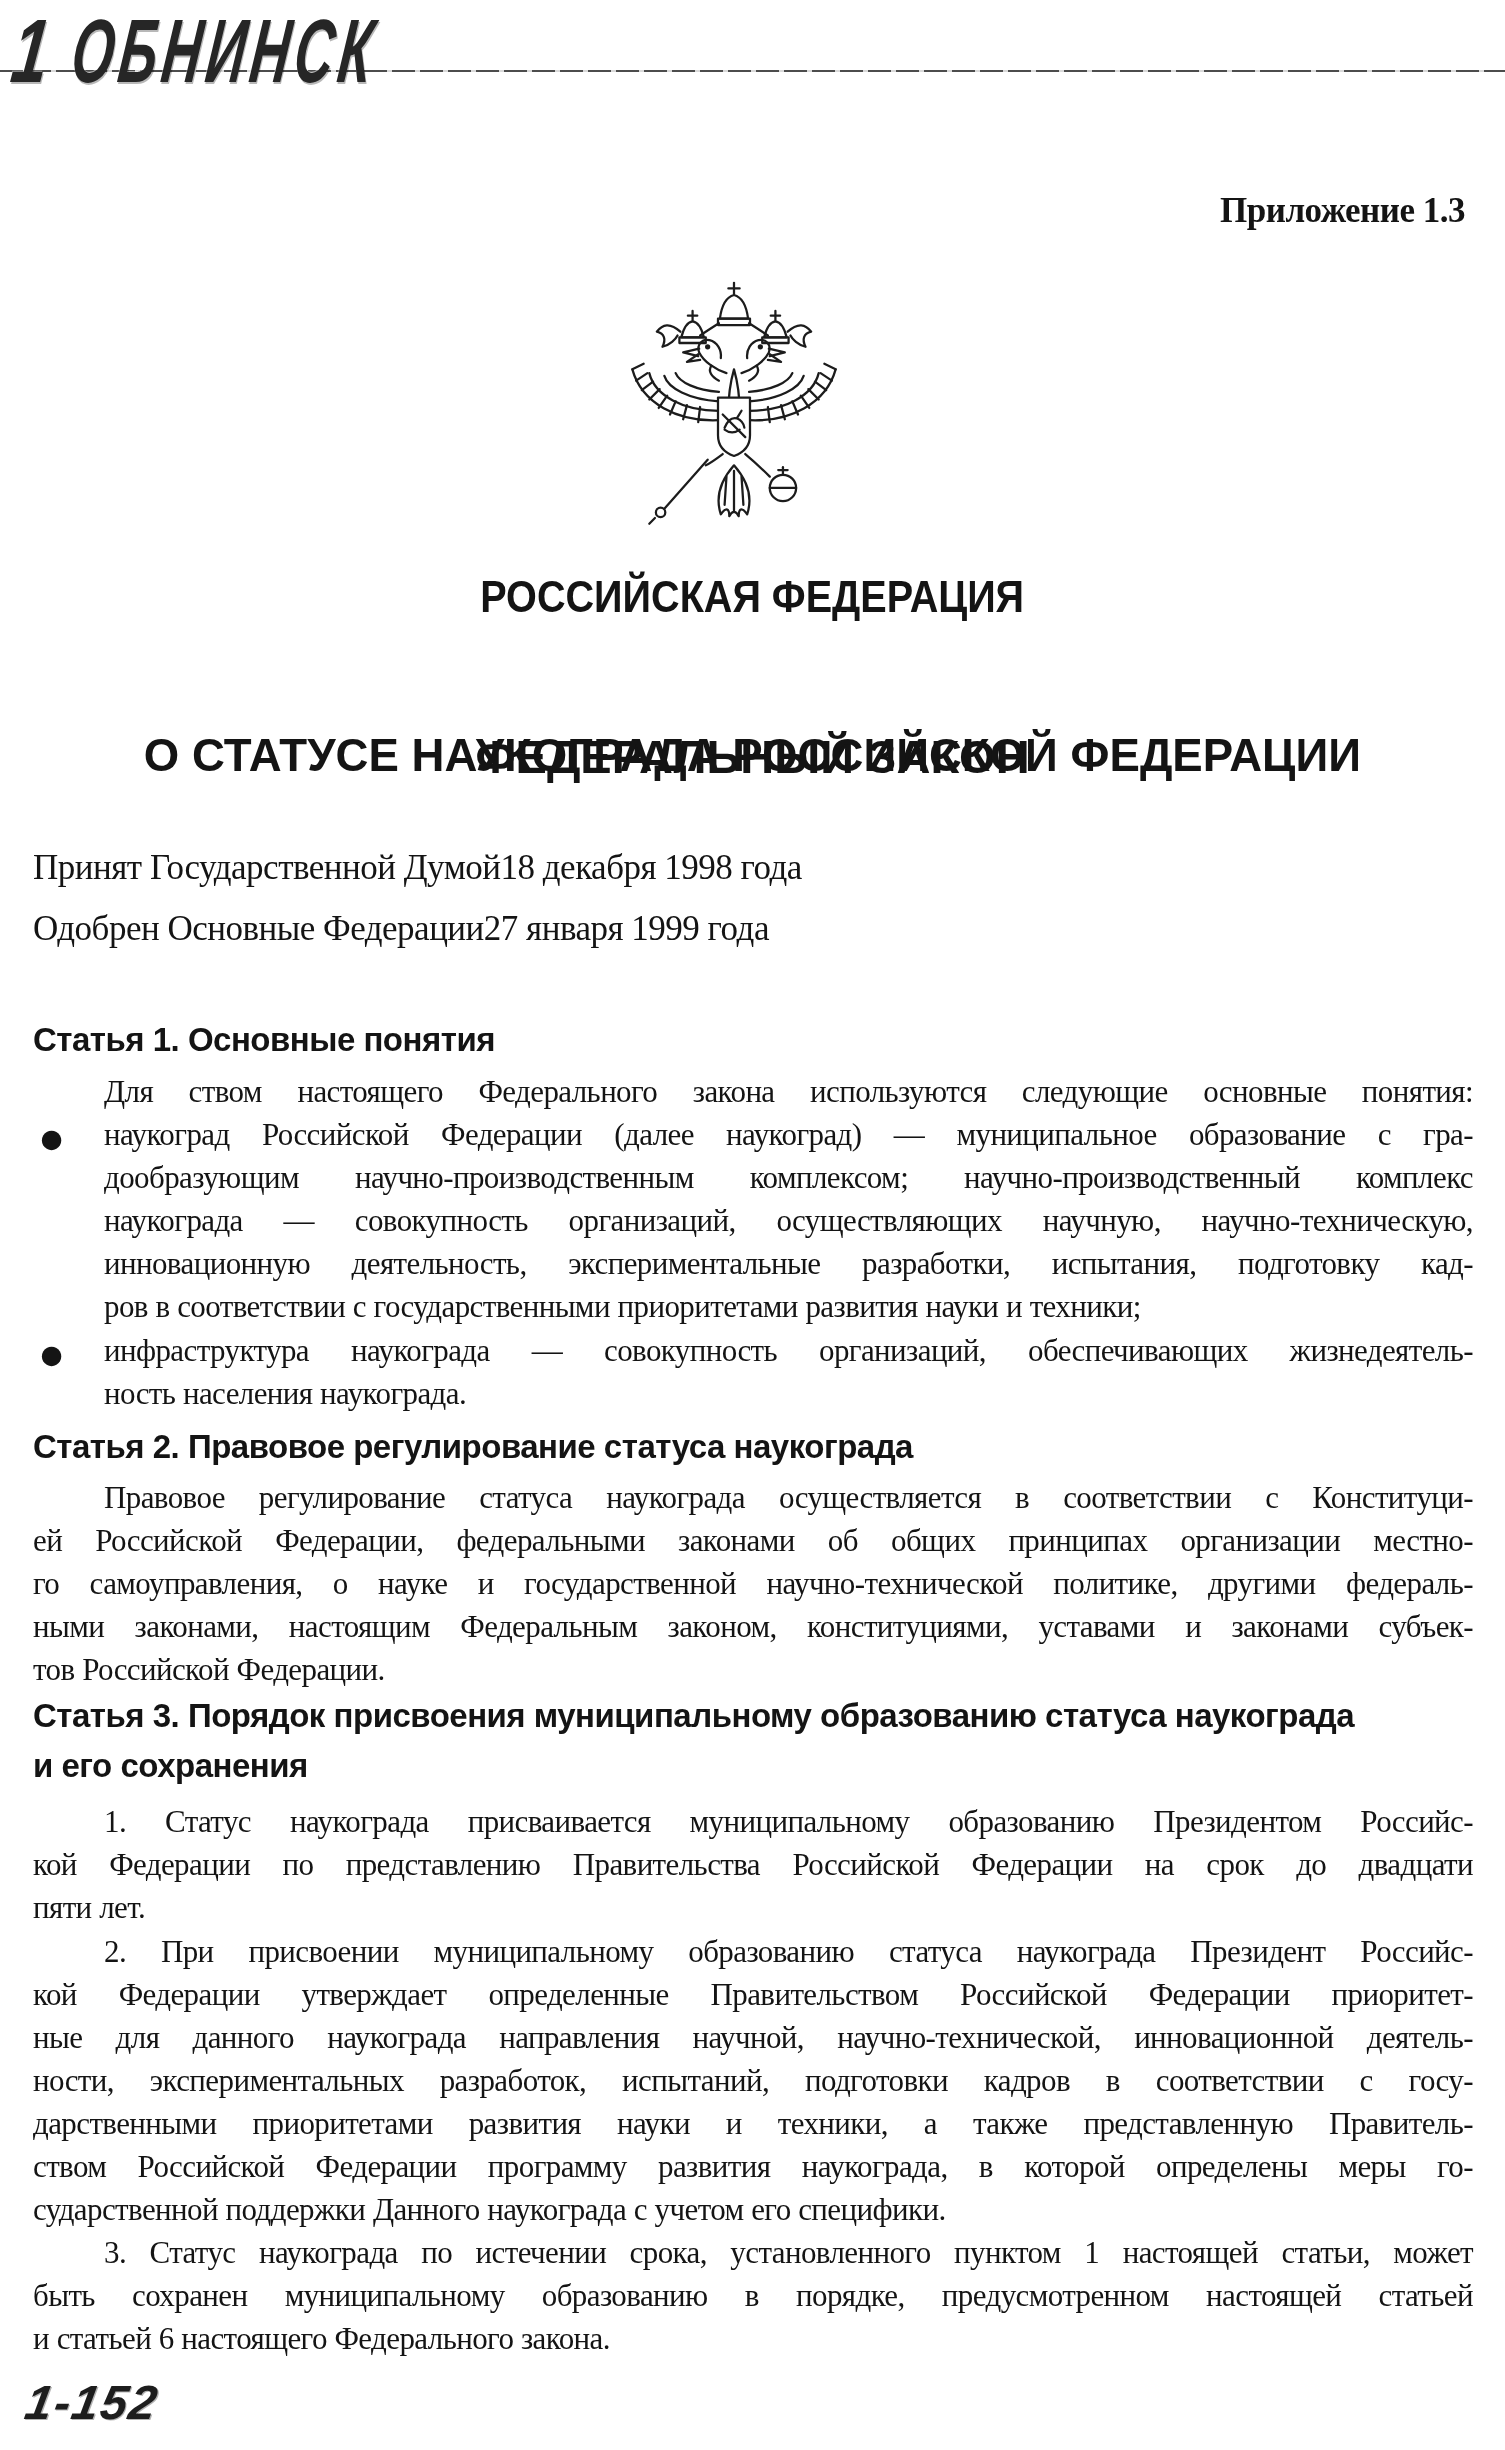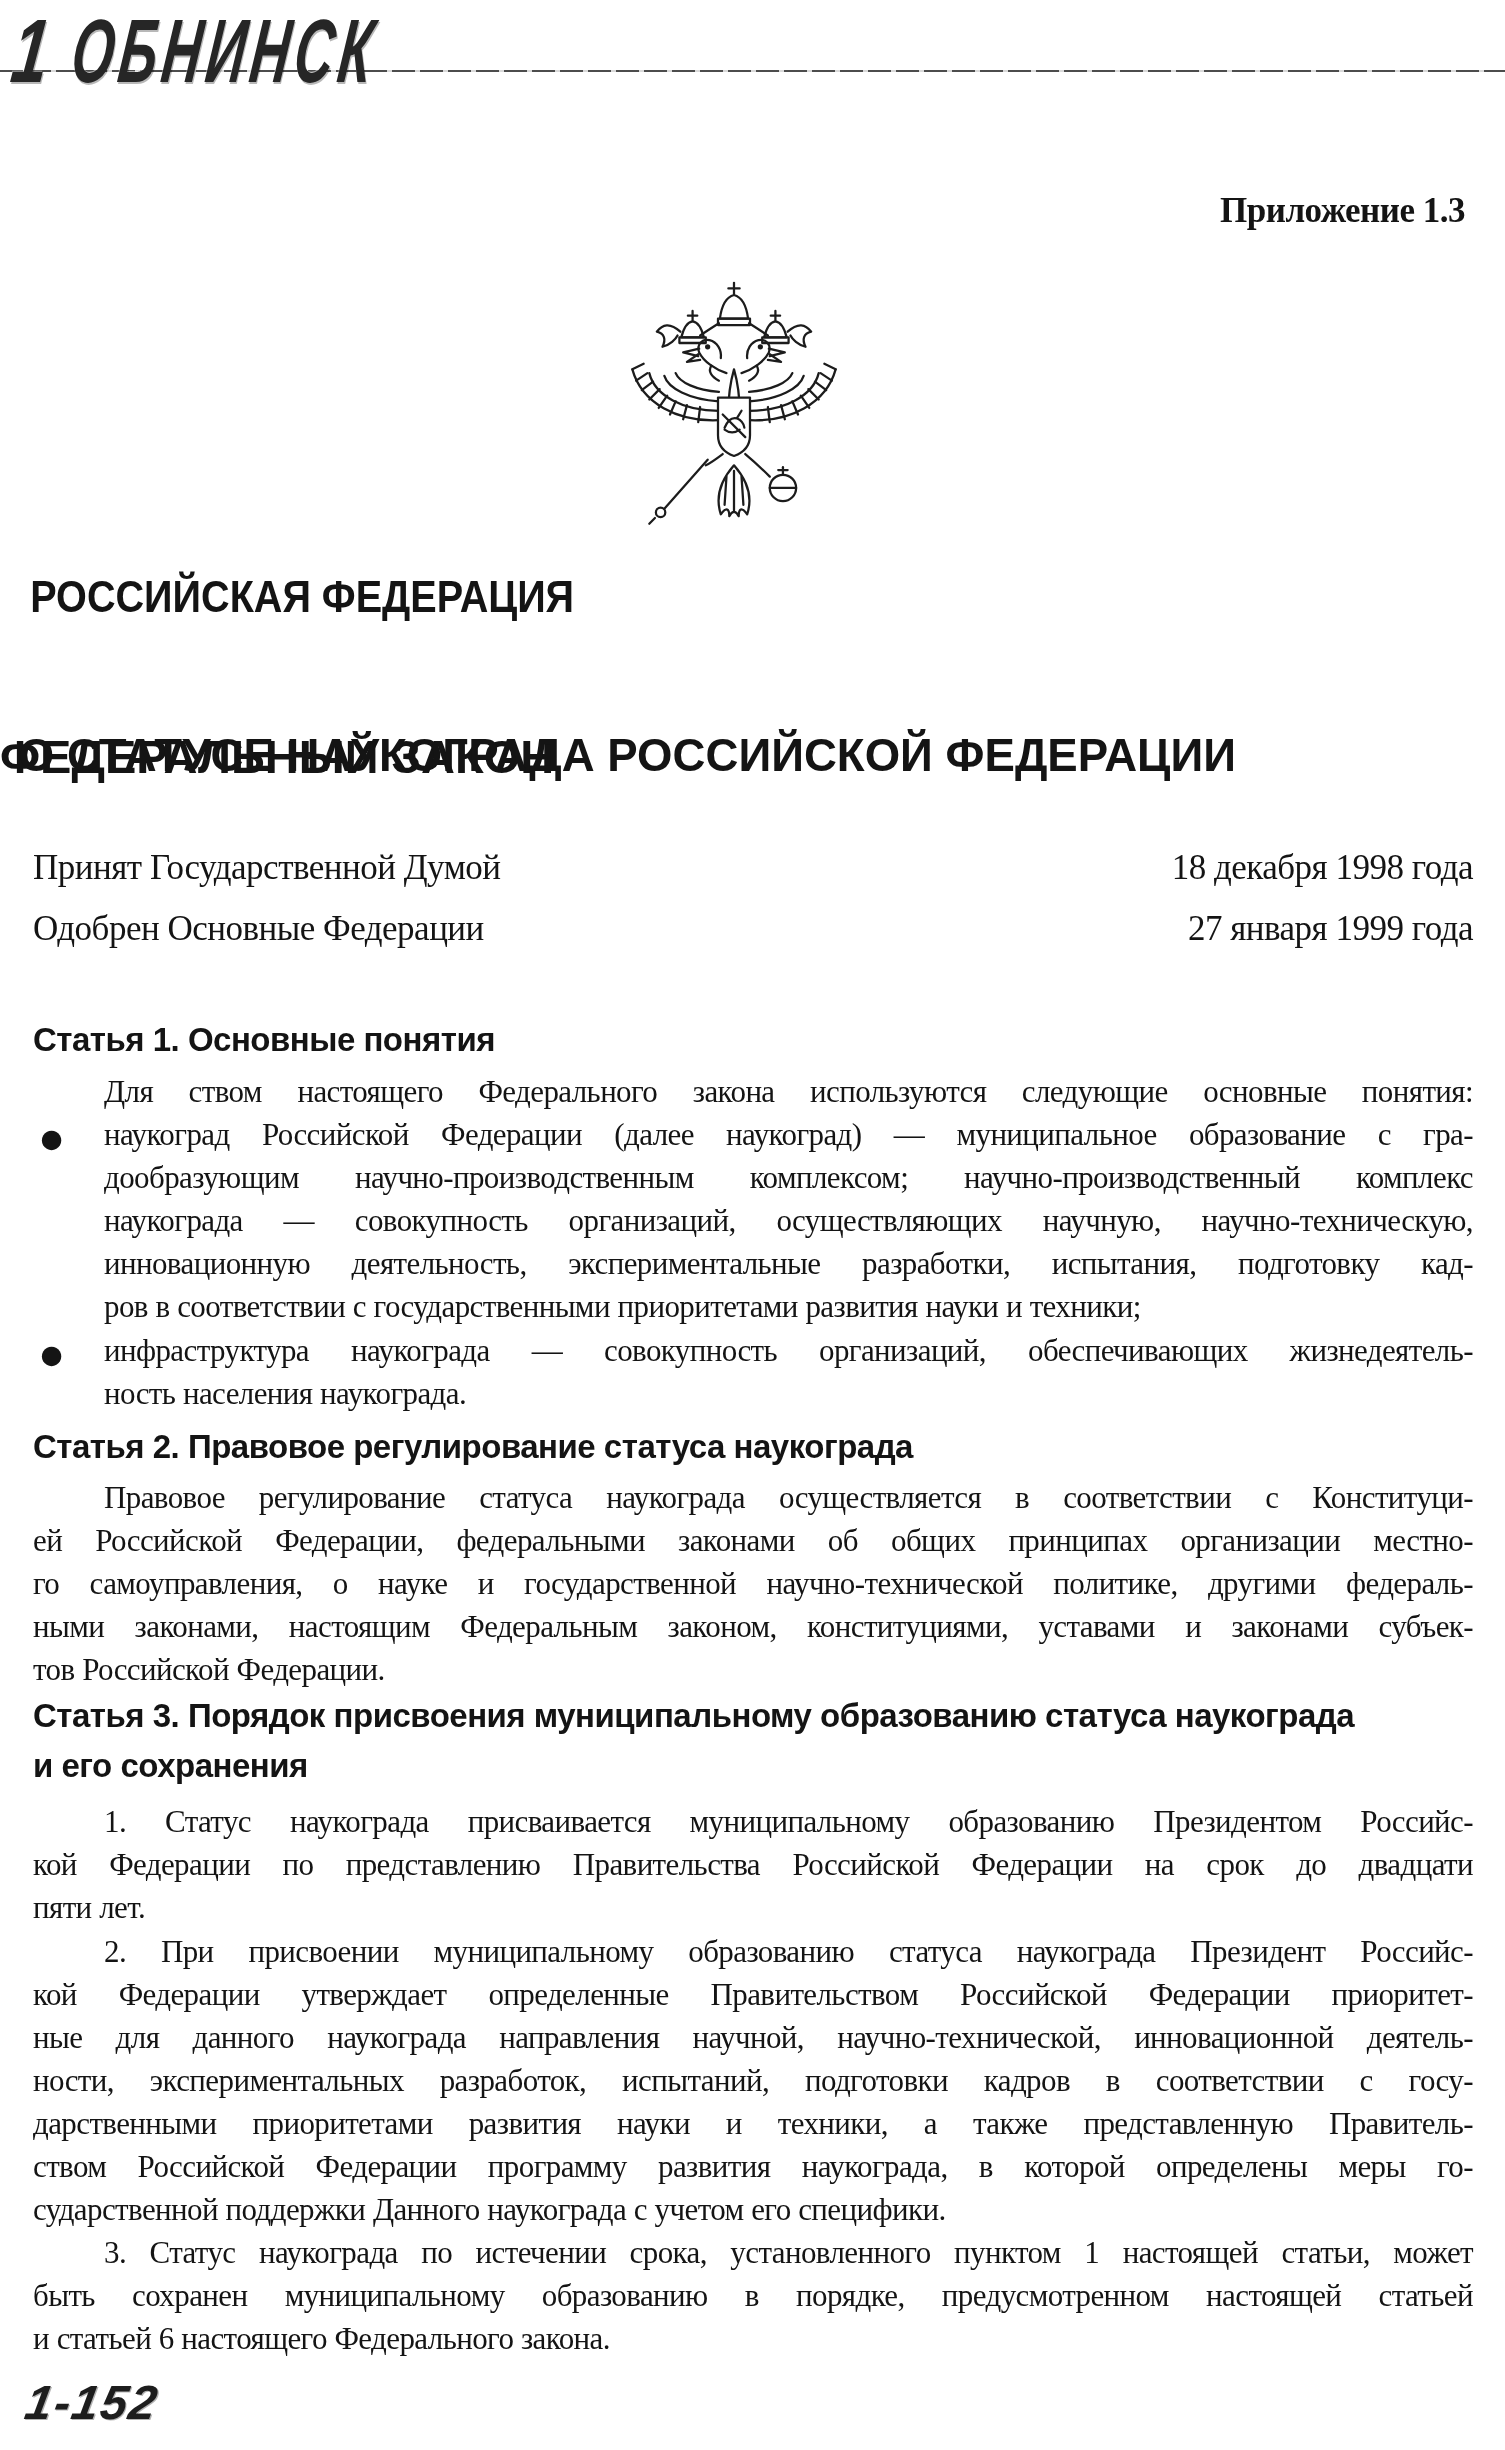--- a/index.html
+++ b/index.html
@@ -27,32 +27,32 @@
 
   .annex {
     position:absolute; top:191px; right:40px;
     font-family:Liberation Serif, serif; font-weight:bold; font-size:35px;
     letter-spacing:-0.5px;
   }
 
   .emblem { position:absolute; top:279px; left:621px; }
 
   
-  .title { position:absolute; left:0; width:1505px; 
+  .title { position:absolute; left:0; width:1505px; text-align:center;
            font-family:"Liberation Sans", sans-serif; font-weight:bold; }
   .t-country { top:572px; font-size:44px; }
   .t-country > span { display:inline-block; transform:scaleX(.90); }
   .t-lawtype { top:729px; font-size:47px; }
   .t-subject { top:727px; font-size:47px; }
   .t-subject > span { display:inline-block; transform:scaleX(.97); }
 
   
   .adopt {
     position:absolute; left:33px; width:1440px;
-    display:flex; justify-content:space-between;
+    display:flex; 
     font-size:35px; letter-spacing:-0.5px;
   }
   .adopt-r1 { top:848px; }
   .adopt-r2 { top:909px; }
 
   
   .art-h {
     position:absolute; left:33px; width:1449px;
     font-family:"Liberation Sans", sans-serif; font-weight:bold;
     font-size:33px; letter-spacing:-0.5px; line-height:50px;

